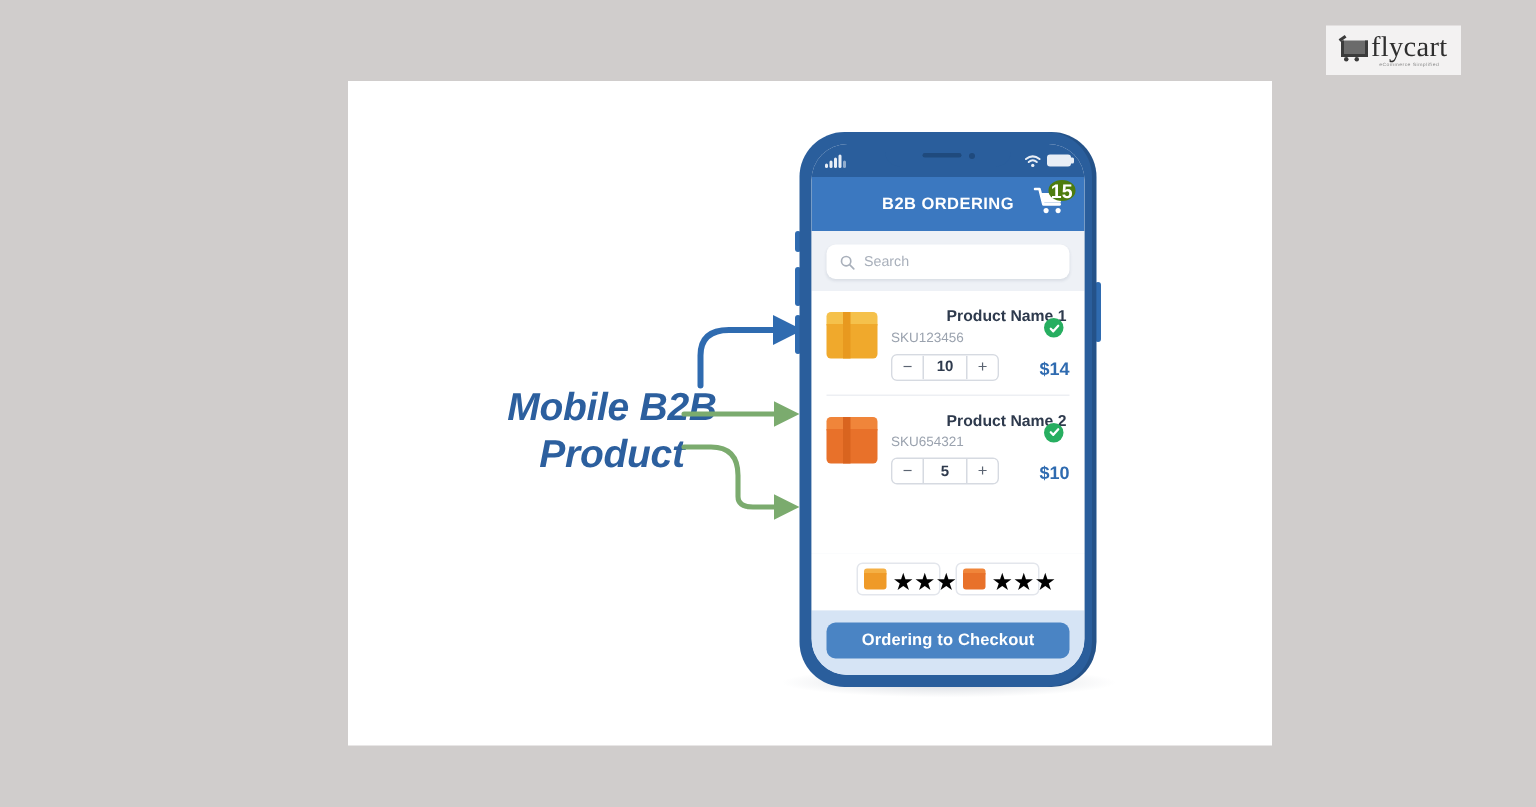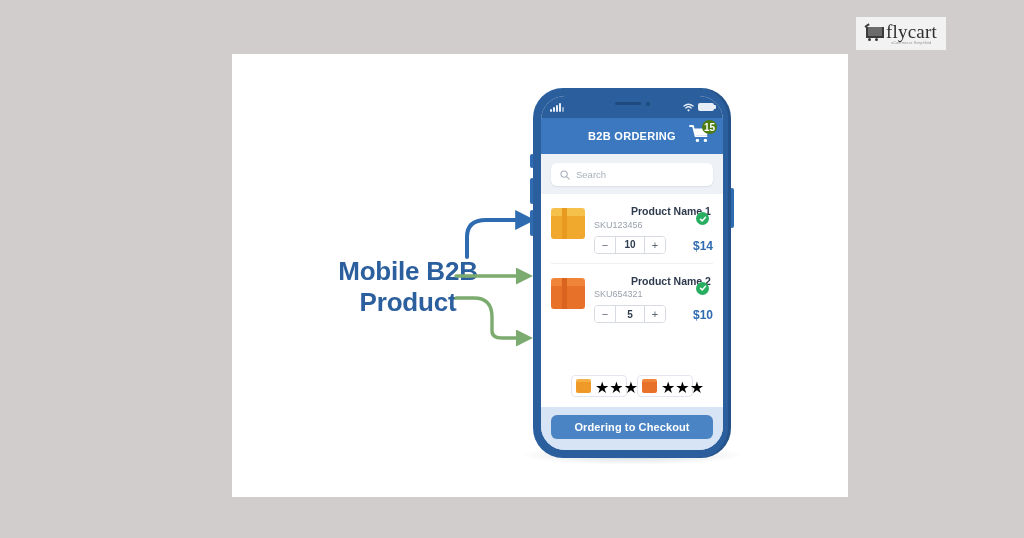--- a/index.html
+++ b/index.html
@@ -6,21 +6,21 @@
   body{
     width:1024px;height:538px;
     background:#d0cdcc;
     font-family:"Liberation Sans", sans-serif;
     overflow:hidden;
     position:relative;
   }
 
   
   #brand-logo{
-    position:absolute; left:856px; top:17px;
+    position:absolute; left:884px; top:17px;
     width:90px; height:33px;
     background:#f3f2f2;
     display:flex; align-items:center; justify-content:center;
     gap:4px;
   }
   #brand-logo .cart-glyph{
     width:17px;height:15px;position:relative;flex:none;
   }
   #brand-logo .cart-glyph .body{
     position:absolute;left:1px;top:1px;width:14px;height:9px;
@@ -52,20 +52,21 @@
     background:#ffffff;
   }
 
   
   #label-block{
     position:absolute;left:318px;top:256px;width:180px;
     text-align:center;
     color:#2c5f9e;
     font-size:26px;font-weight:bold;line-height:1.18;
     letter-spacing:-.2px;
+    font-style:italic;
   }
 
   
   #arrows{position:absolute;left:440px;top:195px;width:110px;height:160px;}
 
   
   #phone-shadow{
     position:absolute;left:520px;top:445px;width:225px;height:20px;
     background:radial-gradient(ellipse at center, rgba(140,150,165,.38) 0%, rgba(140,150,165,0) 70%);
   }
@@ -126,21 +127,21 @@
   }
   #app-title{
     color:#ffffff;font-size:11px;font-weight:bold;letter-spacing:.3px;
   }
   #cart-button{
     position:absolute;right:8px;top:6px;width:26px;height:24px;
   }
   #cart-badge{
     position:absolute;right:-2px;top:-4px;min-width:14px;height:14px;
     border-radius:50%;background:#4d7c0f;color:#fff;
-    font-size:10px;font-weight:bold;
+    font-size:13px;font-weight:bold;
     display:flex;align-items:center;justify-content:center;
     box-sizing:border-box;padding:0 2px;
   }
 
   
   #search-region{flex:none;background:#eef1f6;padding:9px 10px 8px;}
   #search-bar{
     height:23px;background:#ffffff;border-radius:6px;
     display:flex;align-items:center;gap:6px;padding:0 9px;
     box-shadow:0 1px 2px rgba(35,55,85,.10);

